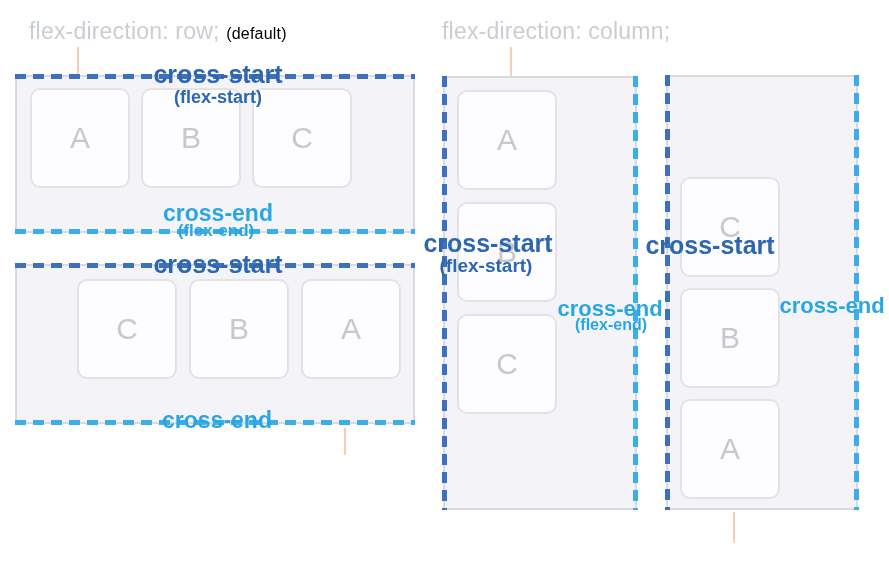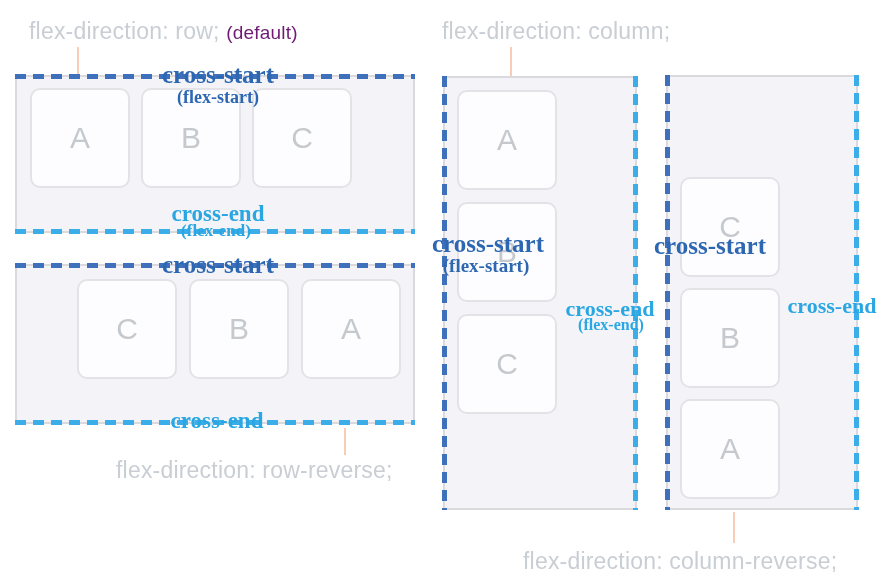--- a/index.html
+++ b/index.html
@@ -7,21 +7,21 @@
   body { font-family:"Liberation Sans", sans-serif; }
   .canvas {
     position:relative; width:889px; height:581px; background:#ffffff; overflow:hidden;
   }
 
   
   .dir-label {
     position:absolute; color:#c9ced4; font-size:23px; white-space:nowrap;
     letter-spacing:0.2px;
   }
-  .dir-note { font-size:19px; color:#701a75; }
+  .dir-note { font-size:16px; color:#000000; }
 
   
   .connector { position:absolute; width:2px; background:#f8cdb6; }
 
   
   .flex-container {
     position:absolute; background:#f4f4f8; border:2px solid #dadade;
   }
   .dash { position:absolute; }
   .dash-h { left:-2px; right:-2px; height:5px; }
@@ -41,21 +41,21 @@
   .item {
     width:100px; height:100px; flex:0 0 auto;
     background:#fdfdff; border:2px solid #e3e3e7; border-radius:10px;
     display:flex; align-items:center; justify-content:center;
     font-size:30px; color:#c5c9ce;
   }
 
   
   .blue-label, .cyan-label {
     position:absolute; font-weight:700; white-space:nowrap;
-    transform:translateX(-50%); line-height:1.0;font-family:Liberation Serif, serif;
+    transform:translateX(-50%); line-height:1.0;
   }
   .blue-label { color:#2d67b2; }
   .cyan-label { color:#2aa7e2; }
 </style>
 </head>
 <body>
 
 <div class="canvas">
 
   <div class="dir-label" style="left:29px; top:18px;"><span>flex-direction: row;</span>&nbsp;<span class="dir-note">(default)</span></div>
@@ -83,21 +83,20 @@
       <div class="item">C</div>
       <div class="item">B</div>
       <div class="item">A</div>
     </div>
   </div>
 
   <div class="blue-label" style="left:218px; top:252px; font-size:25px;">cross-start</div>
   <div class="cyan-label" style="left:217px; top:409px; font-size:23px;">cross-end</div>
 
   <div class="connector" style="left:344px; top:428px; height:27px;"></div>
-  <div class="dir-label" style="left:116px; top:457px;">flex-direction: row-reverse;</div>
 
   <div class="dir-label" style="left:442px; top:18px;">flex-direction: column;</div>
   <div class="connector" style="left:510px; top:47px; height:29px;"></div>
 
   <div class="flex-container" style="left:443px; top:76px; width:194px; height:434px;">
     <div class="dash dash-v dash-left"></div>
     <div class="dash dash-v dash-right"></div>
     <div class="items items-col">
       <div class="item">A</div>
       <div class="item">B</div>
@@ -117,15 +116,14 @@
       <div class="item">C</div>
       <div class="item">B</div>
       <div class="item">A</div>
     </div>
   </div>
 
   <div class="blue-label" style="left:710px; top:233px; font-size:25px;">cross-start</div>
   <div class="cyan-label" style="left:832px; top:295px; font-size:22px;">cross-end</div>
 
   <div class="connector" style="left:733px; top:512px; height:31px;"></div>
-  <div class="dir-label" style="left:523px; top:548px;">flex-direction: column-reverse;</div>
 
 </div>
 
 </body></html>

